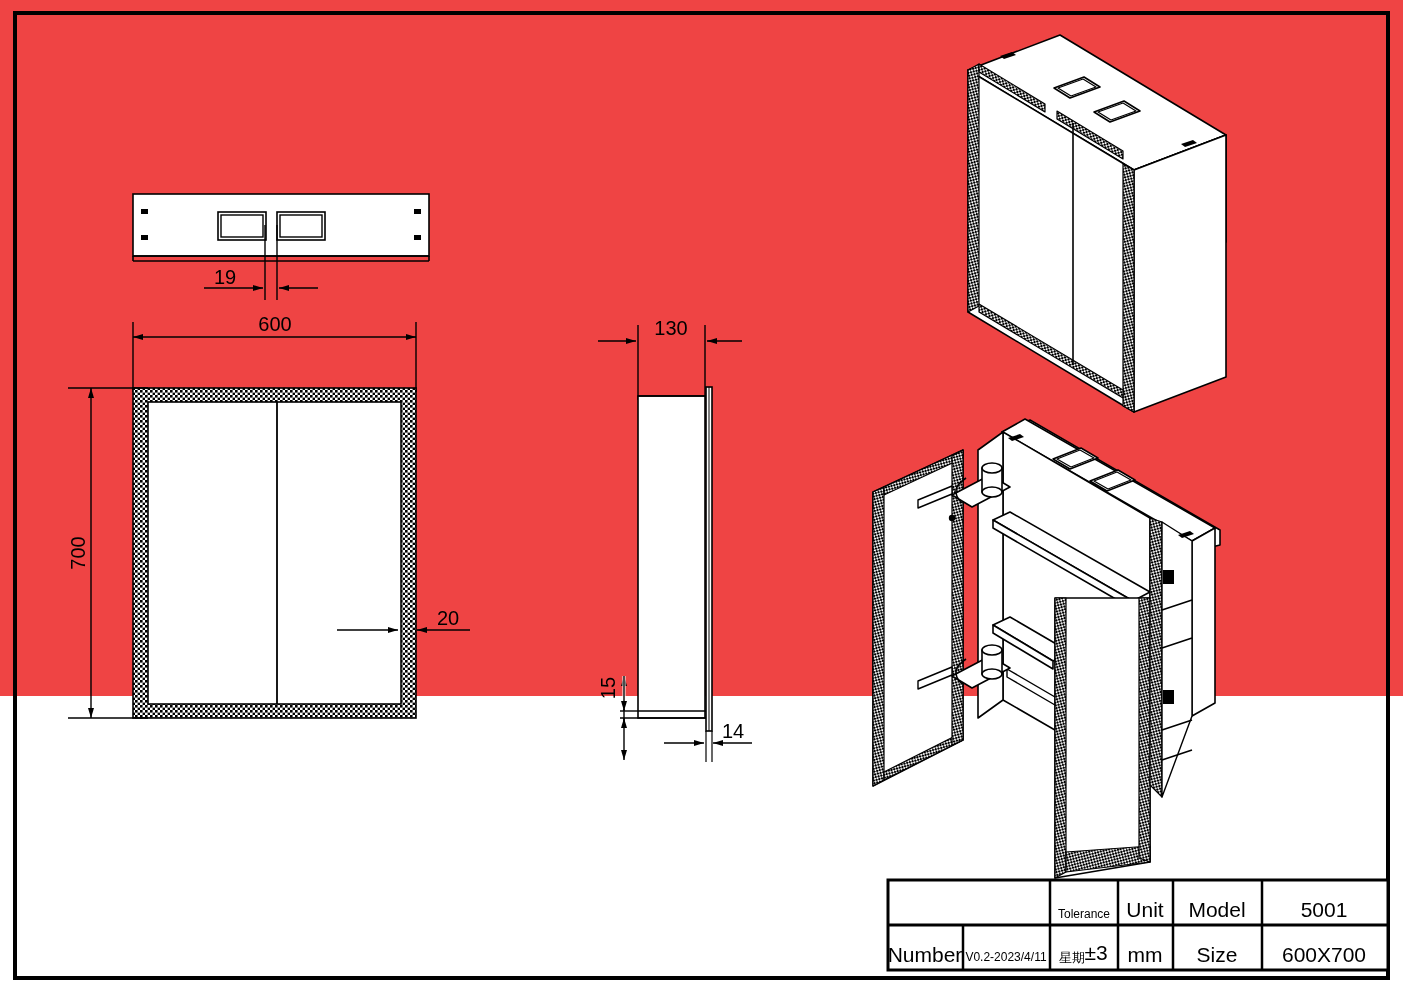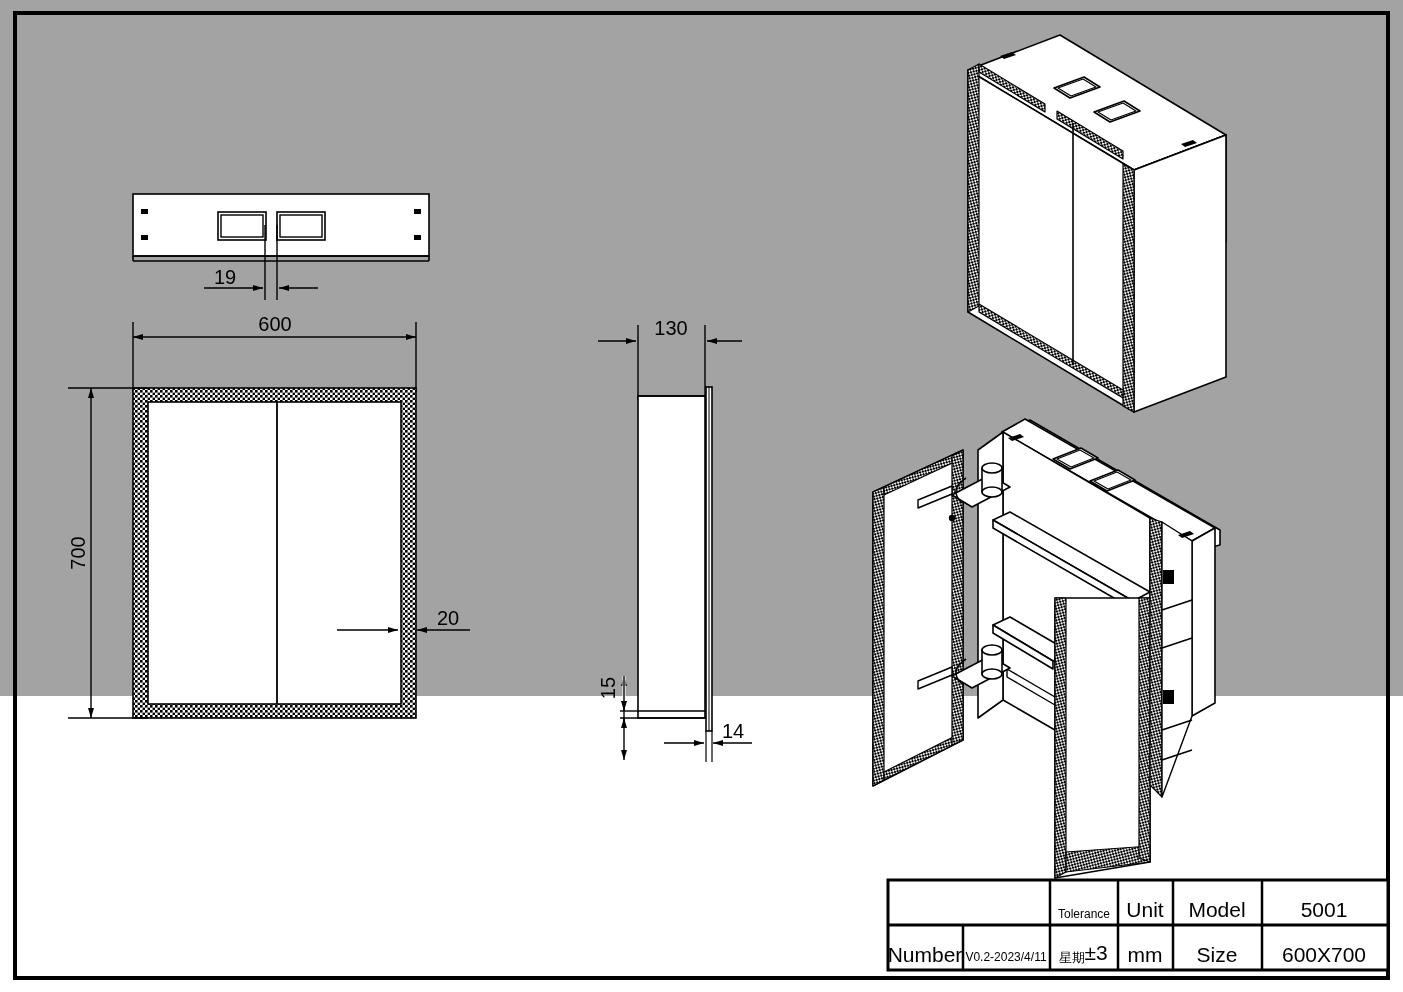--- a/index.html
+++ b/index.html
@@ -1,18 +1,18 @@
 <!DOCTYPE html>
 <html><head>
 <meta charset="utf-8">
 <style>
   html,body{margin:0;padding:0;background:#ffffff;}
   body{width:1403px;height:992px;overflow:hidden;
        font-family:"Liberation Sans","DejaVu Sans",sans-serif;color:#000;}
-  #sheet{position:relative;width:1403px;height:696px;background:#a3a3a3;}
+  #sheet{position:relative;width:1403px;height:696px;background:#ef4444;}
   svg{display:block;}
   text{font-family:"Liberation Sans","DejaVu Sans",sans-serif;fill:#000;}
   .dimtxt{font-size:20px;}
   .tbtxt{font-size:21px;}
   .tbsmall{font-size:12px;}
   .tbcjk{font-size:13px;font-family:"DejaVu Sans",sans-serif;}
 </style>
 </head>
 <body>
 

